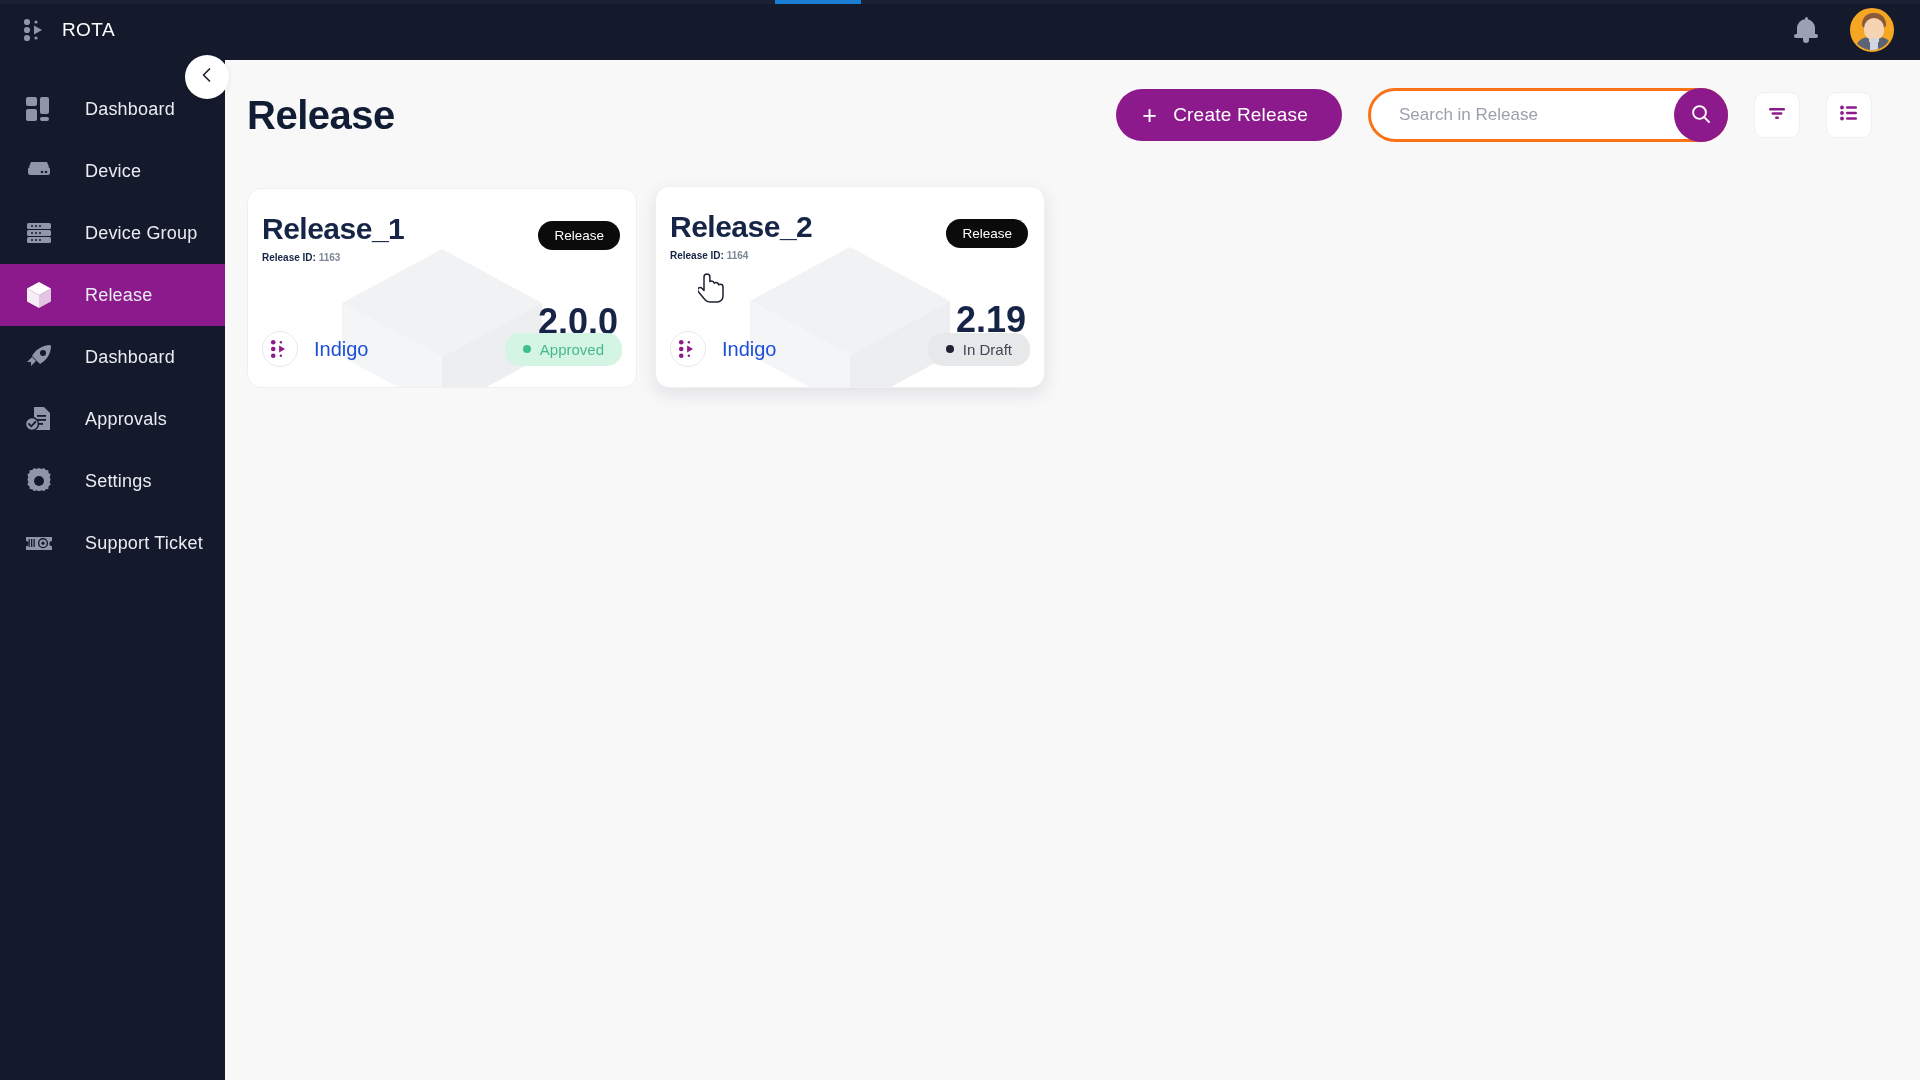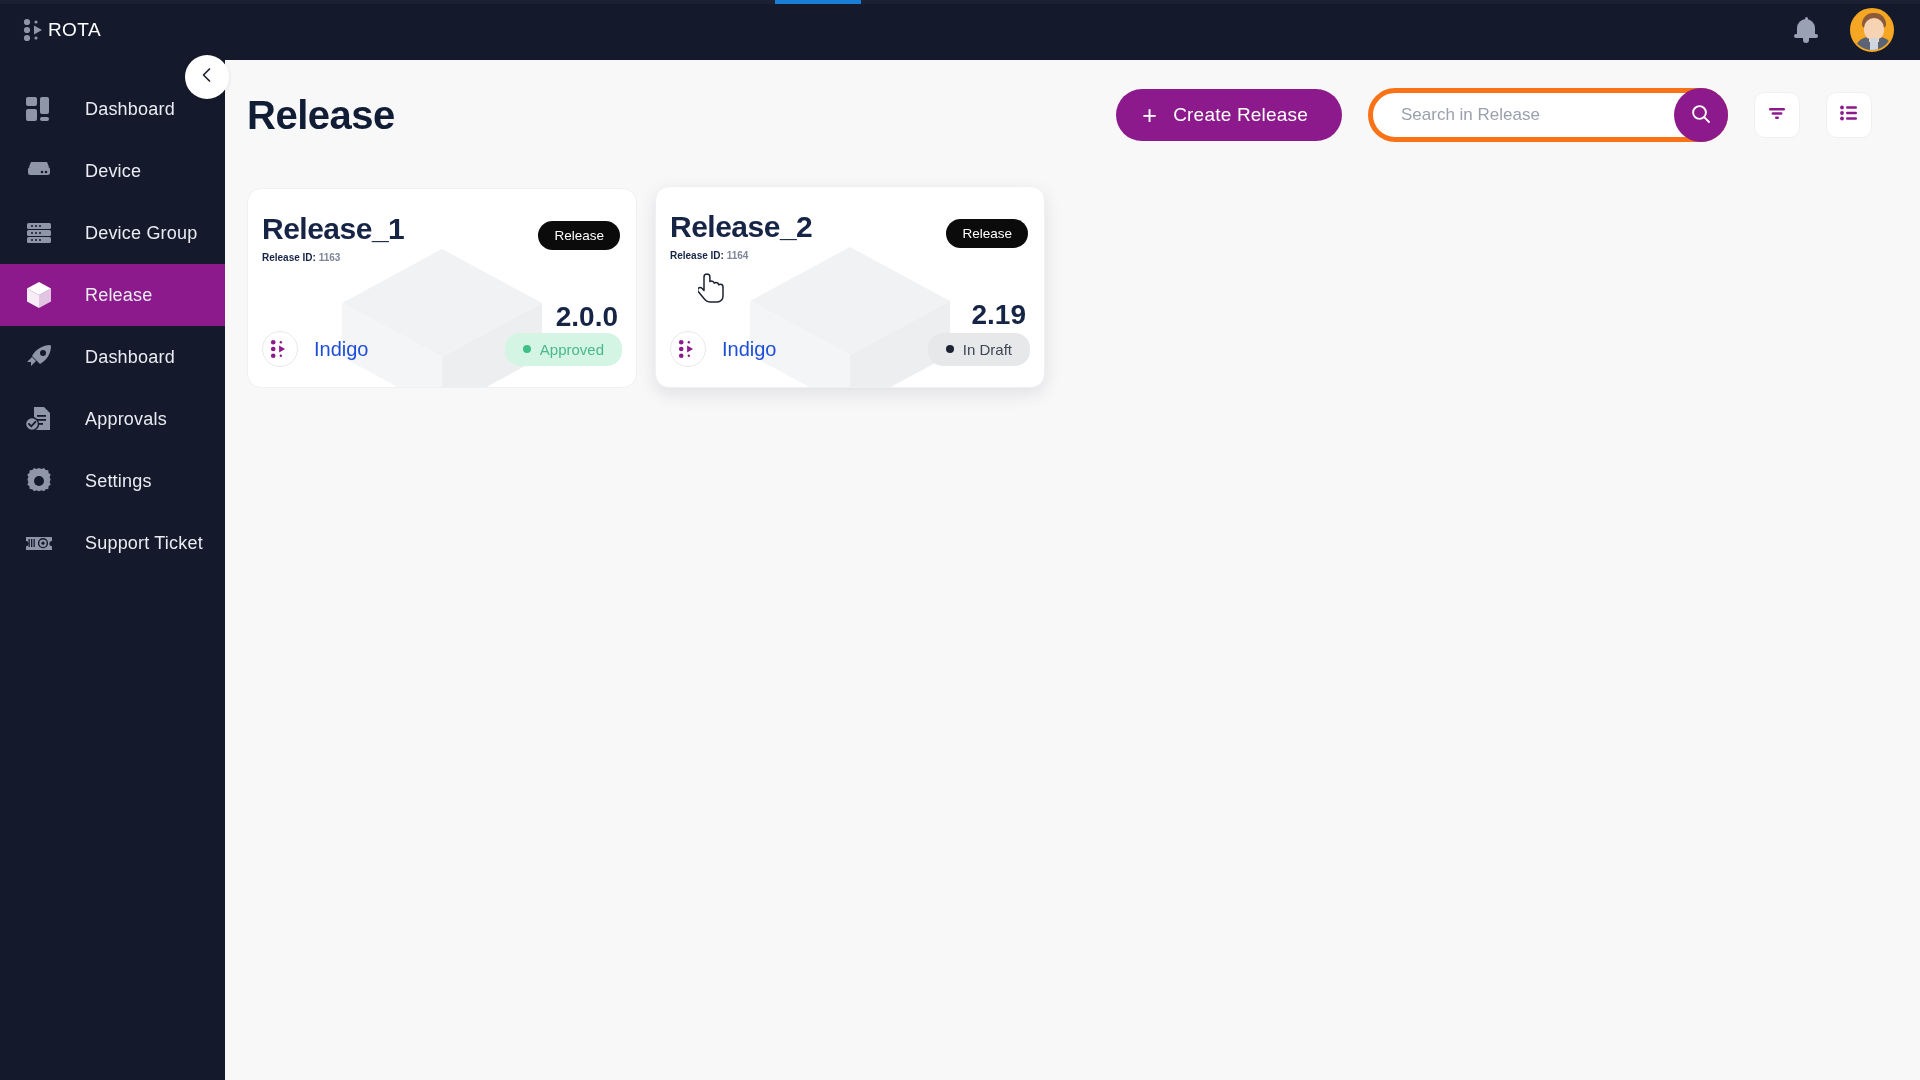--- a/index.html
+++ b/index.html
@@ -19,21 +19,21 @@
     position:absolute; top:0; left:775px; width:86px; height:4px;
     background:#1a7fd4;
   }
 
   
   #topbar{
     position:absolute; top:0; left:0; width:1920px; height:60px;
     background:#141a2b; z-index:40;
     display:flex; align-items:center;
   }
-  #brand{ display:flex; align-items:center; padding-left:22px; width:225px; }
+  #brand{ display:flex; align-items:center; gap:14px; padding-left:22px; width:225px; }
   #brand .logo{ width:26px; height:26px; position:relative; }
   #brand .name{ color:#ffffff; font-size:19px; letter-spacing:.4px; }
 
   #topbar-right{
     margin-left:auto; display:flex; align-items:center; gap:32px; padding-right:26px;
   }
   .bell{
     width:24px; height:27px; position:relative; cursor:pointer;
   }
   .bell .body{
@@ -106,21 +106,21 @@
     background:#8c1a8c; color:#fff; border:none; border-radius:26px;
     font-size:19px; font-family:inherit; cursor:pointer; letter-spacing:.2px;
   }
   .plus-ico{ font-size:25px; line-height:1; font-weight:300; }
 
   #search-wrap{
     position:relative; width:360px; height:54px;
   }
   #search-input{
     width:360px; height:54px; border-radius:27px;
-    border:5px solid #f97316; background:#fff;
+    border:3px solid #f97316; background:#fff;
     padding:0 62px 0 28px; font-size:17px; color:#33384a;
     font-family:inherit; outline:none;
   }
   #search-input::placeholder{ color:#9ba0ad; }
   #search-submit{
     position:absolute; right:0; top:0; width:54px; height:54px;
     border-radius:50%; background:#8c1a8c; border:none; cursor:pointer;
     display:flex; align-items:center; justify-content:center;
   }
   .icon-btn{
@@ -154,21 +154,21 @@
     margin-top:7px; font-size:10px; color:#7d8596; font-weight:bold;
   }
   .card-id b{ color:#162446; }
   .rel-badge{
     position:absolute; right:16px; top:32px; z-index:3;
     background:#0b0b0b; color:#fff; font-size:13.5px;
     padding:7px 16px; border-radius:15px; font-weight:500;
   }
   .version{
     position:absolute; right:18px; top:112px; z-index:3;
-    font-size:28px; font-weight:bold; color:#162446;
+    font-size:36px; font-weight:bold; color:#162446;
   }
   .card-foot{
     position:absolute; left:14px; bottom:20px; right:14px; z-index:3;
     display:flex; align-items:center;
   }
   .vendor-ico{
     width:36px; height:36px; border-radius:50%;
     border:1px solid #e6e8ec; background:#fff;
     display:flex; align-items:center; justify-content:center;
   }

